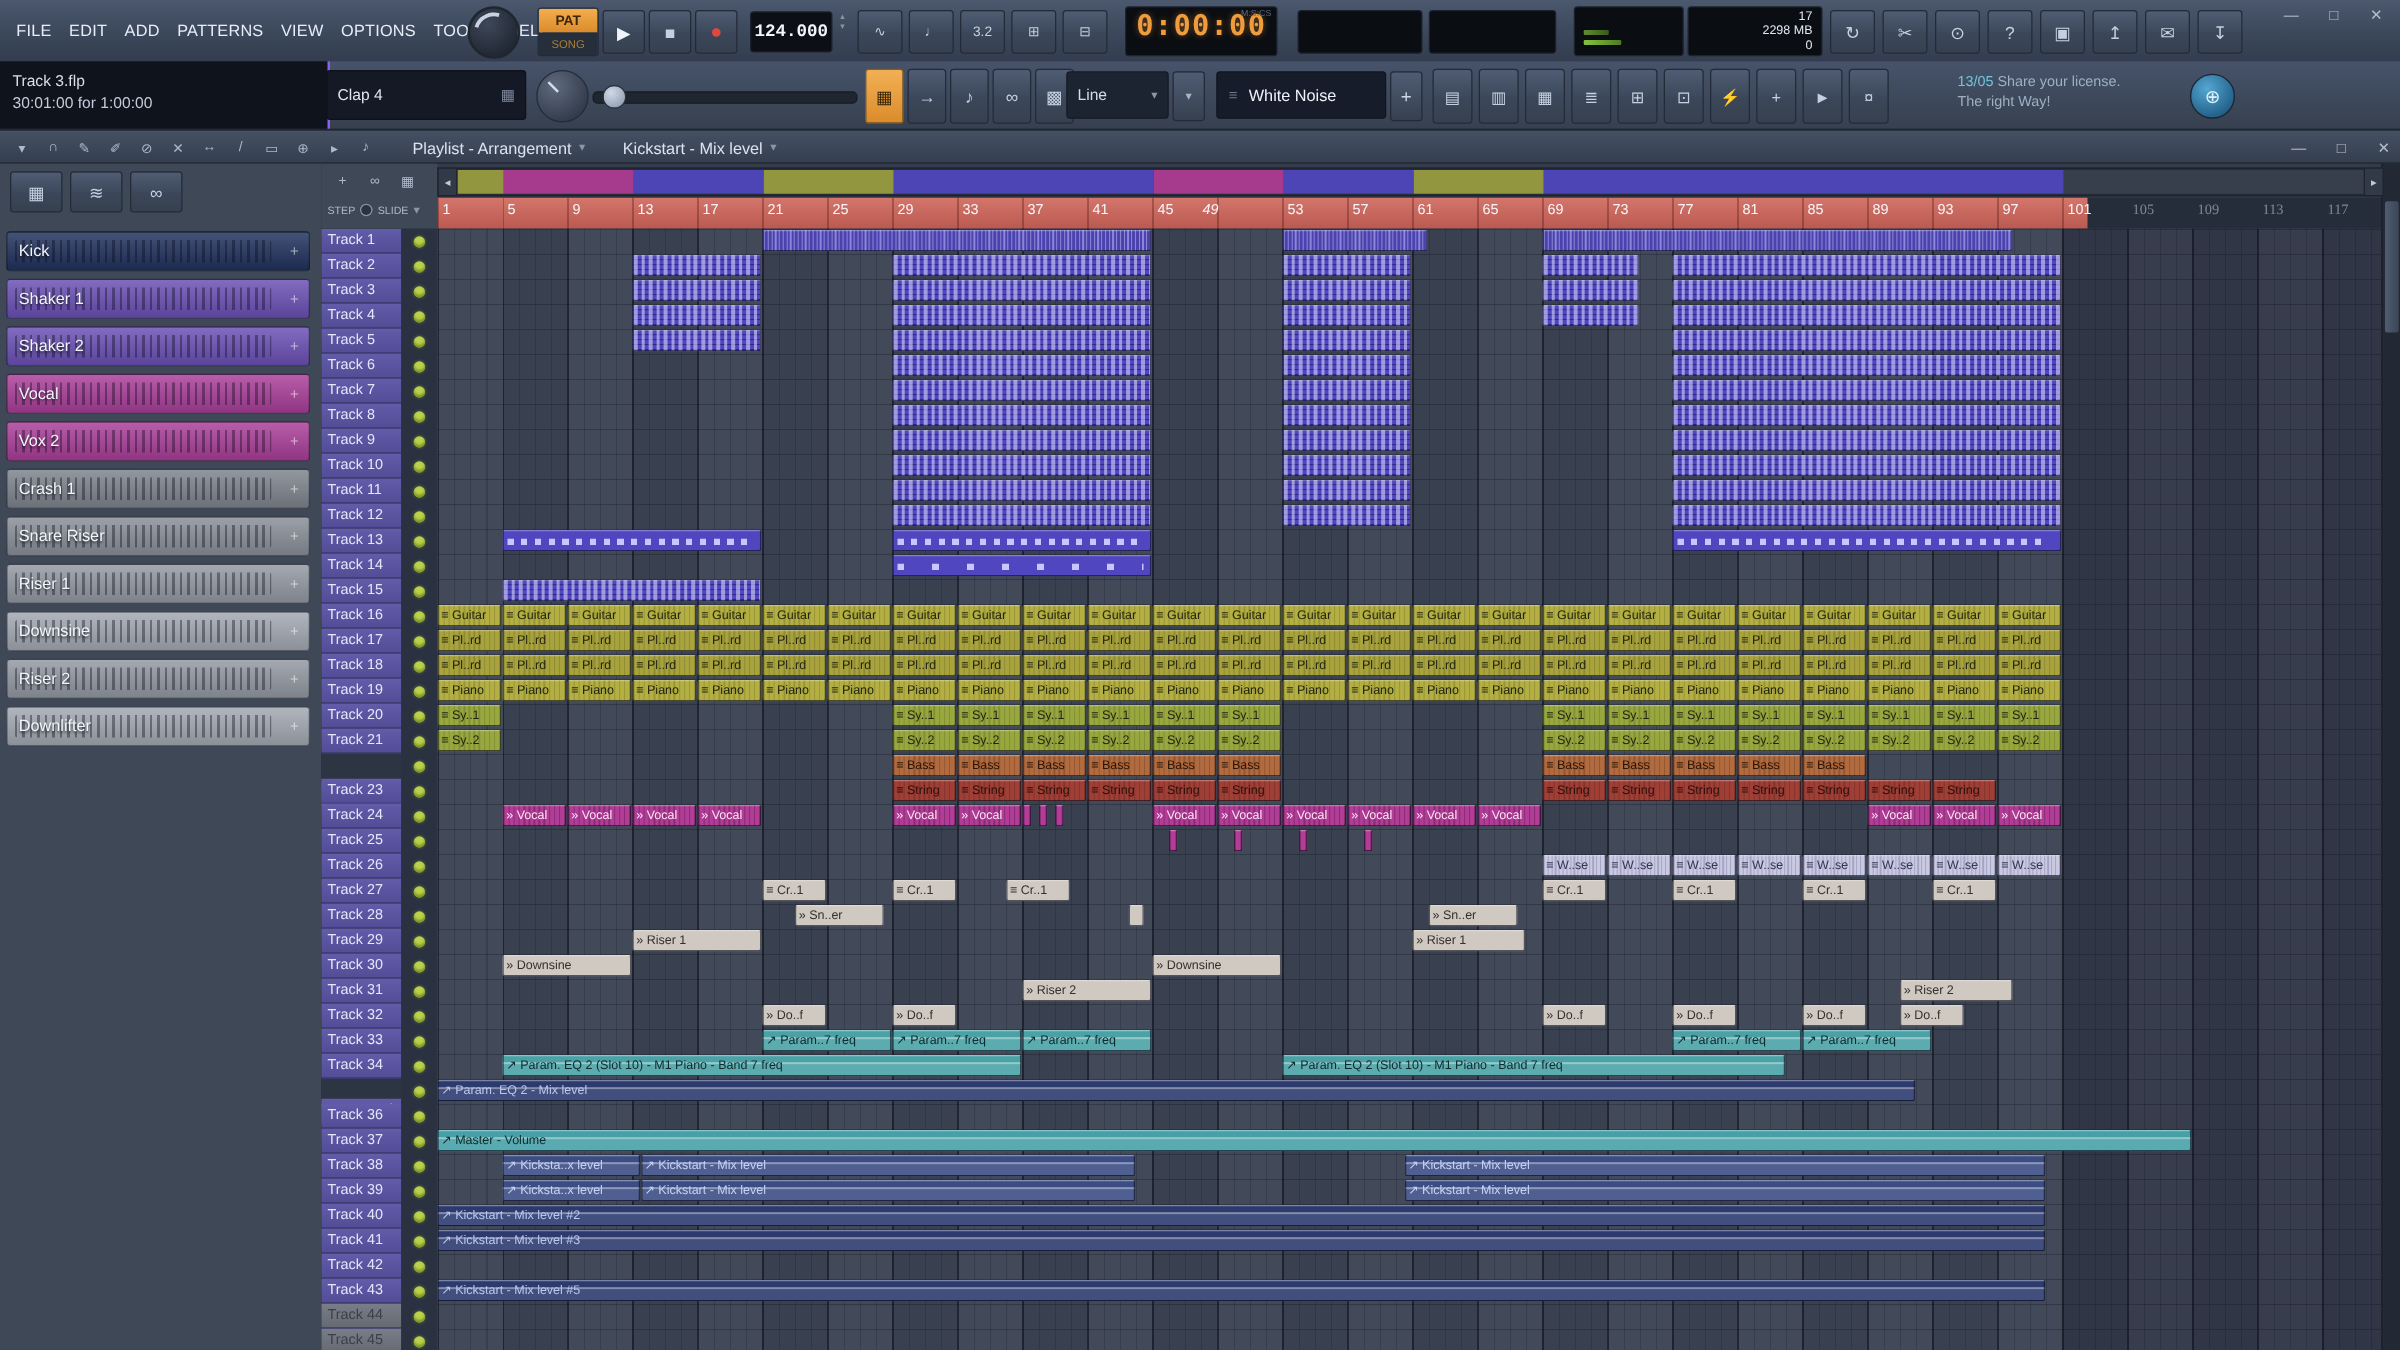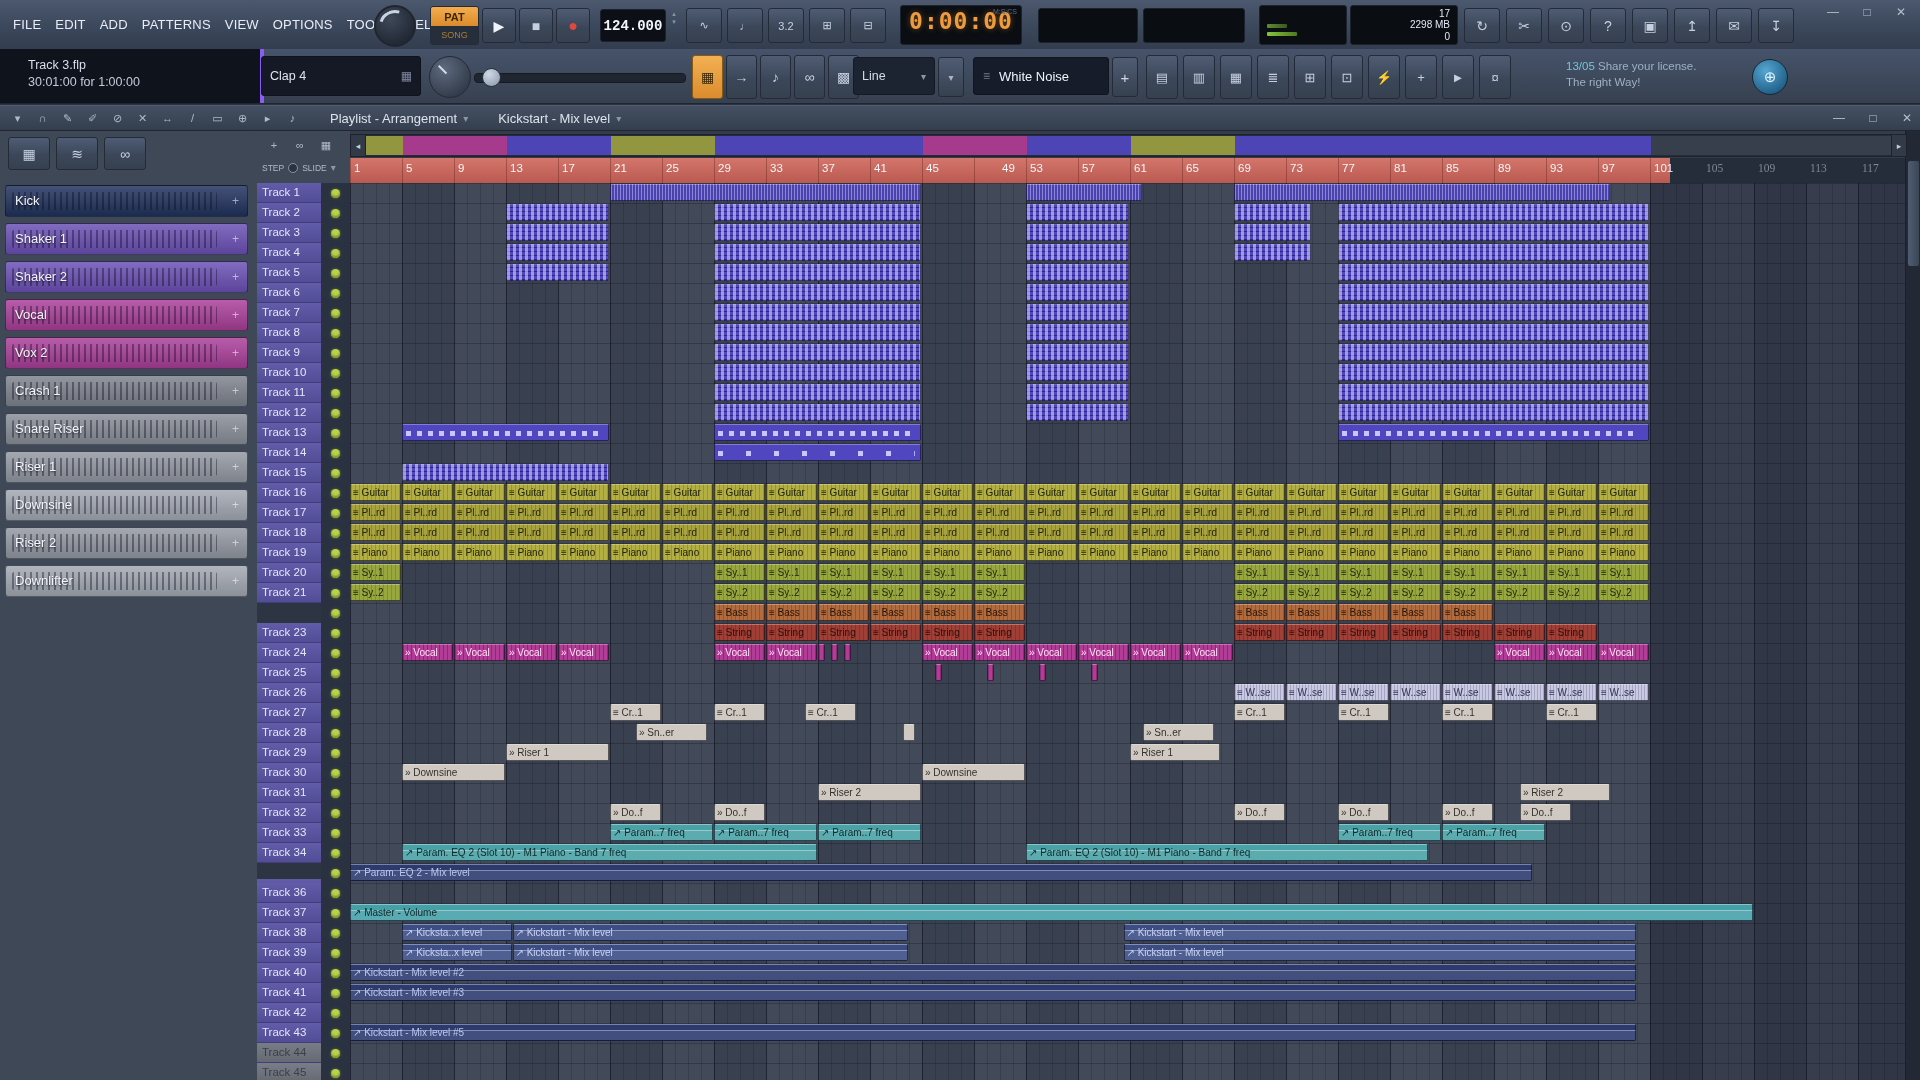--- a/index.html
+++ b/index.html
@@ -46,22 +46,22 @@
   .mem{left:1350px;top:5px;width:106px;height:38px;}
   .memrow{position:absolute;right:7px;font-size:10px;color:#e2e8f2;text-align:right;line-height:11px;}
   .mr1{top:2px;}.mr2{top:13px;}.mr3{top:25px;}
   .tbr{position:absolute;left:1464px;top:8px;display:flex;gap:6px;}
   .winbtns{position:absolute;right:6px;top:3px;display:flex;gap:8px;}
   .wbtn{width:26px;height:18px;display:flex;align-items:center;justify-content:center;color:#b6bfcc;font-size:12px;}
 
   
   .tb2{position:absolute;left:0;top:49px;width:1920px;height:54px;
        background:linear-gradient(180deg,#46536a,#36404f);border-bottom:1px solid #1f2630;}
-  .info{position:absolute;left:0;top:49px;width:264px;height:54px;background:#0f131b;border-right:4px solid #8b5cf6;
-        padding:8px 0 0 28px;box-sizing:border-box;}
+  .info{position:absolute;left:0;top:49px;width:264px;height:54px;background:#0f131b;border-right:2px solid #8b5cf6;
+        padding:8px 0 0 10px;box-sizing:border-box;}
   .iline{font-size:12.5px;color:#d8dfec;line-height:16px;}
   .iline2{font-size:12.5px;color:#c2cbda;line-height:18px;}
   .hintp{position:absolute;left:261px;top:56px;width:160px;height:40px;background:#141925;border:1px solid #0e1219;
          border-radius:3px;display:flex;align-items:center;justify-content:space-between;padding:0 8px;box-sizing:border-box;}
   .hintp .htxt{font-size:12.5px;color:#dfe5f0;}
   .hintp .hicon{color:#7f8aa0;font-size:12px;}
   .knob{position:absolute;left:429px;top:56px;width:40px;height:40px;border-radius:50%;
         background:radial-gradient(circle at 35% 30%,#5e6a7e,#333c4b 75%);border:1px solid #232b38;}
   .knob::after{content:"";position:absolute;left:19px;top:4px;width:2px;height:11px;background:#d4dceb;
         transform-origin:1px 16px;transform:rotate(-45deg);}
@@ -519,21 +519,21 @@
         <div class="rtick" style="left: 108px;">9</div>
         <div class="rtick" style="left: 160px;">13</div>
         <div class="rtick" style="left: 212px;">17</div>
         <div class="rtick" style="left: 264px;">21</div>
         <div class="rtick" style="left: 316px;">25</div>
         <div class="rtick" style="left: 368px;">29</div>
         <div class="rtick" style="left: 420px;">33</div>
         <div class="rtick" style="left: 472px;">37</div>
         <div class="rtick" style="left: 524px;">41</div>
         <div class="rtick" style="left: 576px;">45</div>
-        <div class="rtick" style="left: 652px;">49</div>
+        <div class="rtick" style="left: 612px; font-style: italic;">49</div>
         <div class="rtick" style="left: 680px;">53</div>
         <div class="rtick" style="left: 732px;">57</div>
         <div class="rtick" style="left: 784px;">61</div>
         <div class="rtick" style="left: 836px;">65</div>
         <div class="rtick" style="left: 888px;">69</div>
         <div class="rtick" style="left: 940px;">73</div>
         <div class="rtick" style="left: 992px;">77</div>
         <div class="rtick" style="left: 1044px;">81</div>
         <div class="rtick" style="left: 1096px;">85</div>
         <div class="rtick" style="left: 1148px;">89</div>

